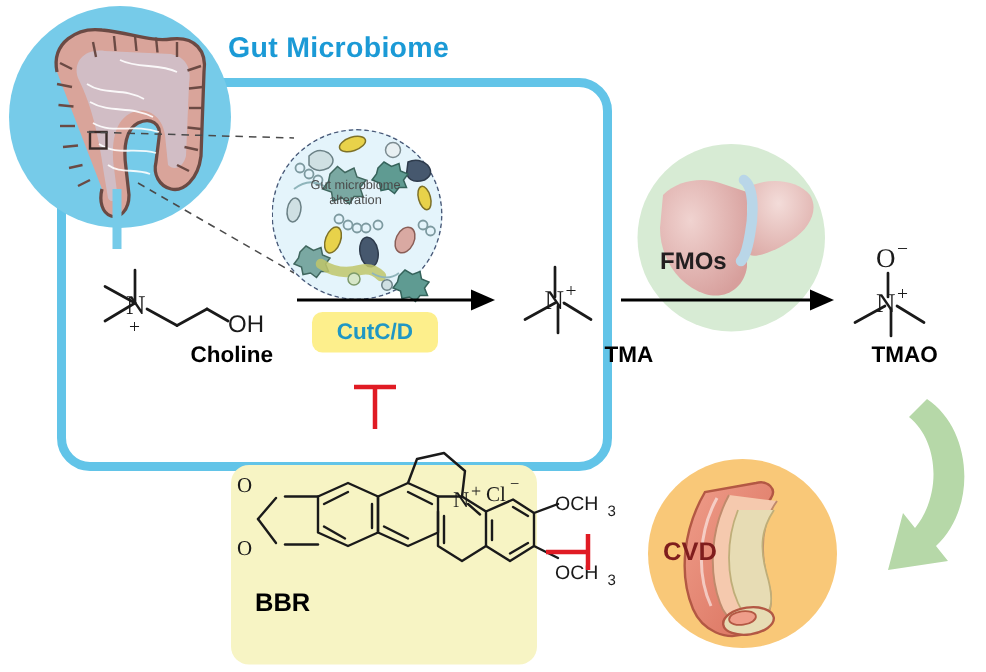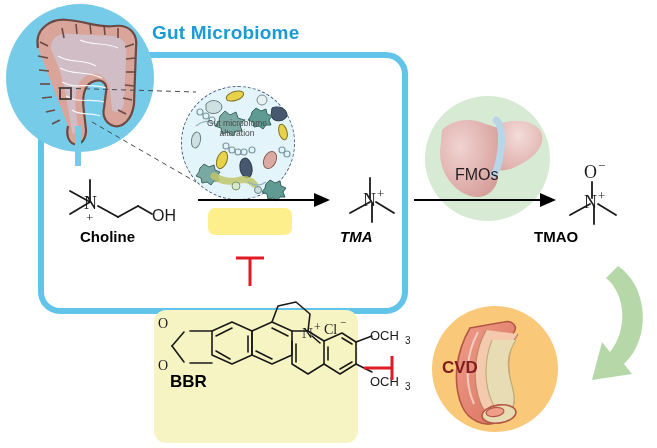--- a/index.html
+++ b/index.html
@@ -22,40 +22,40 @@
 
   
   .micro-bubble{left:181px;top:86px;width:112px;height:112px;border-radius:50%;
                 background:#e4f4fb;border:1.6px dashed #4a5b7a;}
   .micro-text{left:186px;top:118px;width:102px;text-align:center;
               color:#4a4a4a;font-size:8.5px;line-height:10px;}
 
   
   .liver-circle{left:425px;top:96px;width:125px;height:125px;border-radius:50%;
                 background:#d7ebd4;}
-  .fmos-label{left:455px;top:166px;color:#231f20;font-size:16px;font-weight:normal;}
+  .fmos-label{left:440px;top:166px;color:#231f20;font-size:16px;font-weight:bold;}
 
   
   .cvd-circle{left:432px;top:306px;width:126px;height:126px;border-radius:50%;
               background:#f9c878;}
   .cvd-label{left:442px;top:358px;color:#7f1d1d;font-size:17px;font-weight:bold;}
 
   
   .cutcd-box{left:208px;top:208px;width:84px;height:27px;border-radius:7px;
              background:#fdef8c;}
   .cutcd-text{left:208px;top:213px;width:84px;text-align:center;
               color:#2097c4;font-size:15px;font-weight:bold;}
   .bbr-box{left:154px;top:310px;width:204px;height:133px;border-radius:12px;
            background:#f7f4c4;}
-  .bbr-label{left:170px;top:372px;color:#000;font-size:17px;font-weight:bold;}
-
-  
-  .chem-name{color:#000;font-size:15px;font-weight:bold;}
+  .bbr-label{left:170px;top:392px;color:#000;font-size:17px;font-weight:bold;}
+
+  
+  .chem-name{color:#000;font-size:15px;font-weight:bold;margin-left:47px;}
   .choline-name{left:80px;top:228px;}
-  .tma-name{left:340px;top:228px;font-style:italic;}
+  .tma-name{left:356px;top:228px;}
   .tmao-name{left:534px;top:228px;}
 
   svg{position:absolute;left:0;top:0;overflow:visible;}
   .chem-svg{position:absolute;}
 </style>
 </head>
 <body>
 
 <div id="canvas">
 
@@ -173,20 +173,21 @@
     <text x="106" y="51" font-family="Liberation Sans, sans-serif" font-size="16" fill="#1a1a1a">OH</text>
   </svg>
   <div class="abs chem-name choline-name">Choline</div>
 
   <svg class="abs" style="left:196px;top:190px;" width="140" height="24">
     <line x1="2" y1="10" x2="118" y2="10" stroke="#000" stroke-width="2"></line>
     <polygon points="118,3 134,10 118,17" fill="#000"></polygon>
   </svg>
 
   <div class="abs cutcd-box"></div>
+  <div class="abs cutcd-text">CutC/D</div>
 
   <svg class="abs" style="left:232px;top:254px;" width="36" height="34">
     <line x1="4" y1="4" x2="32" y2="4" stroke="#e01b24" stroke-width="3"></line>
     <line x1="18" y1="4" x2="18" y2="32" stroke="#e01b24" stroke-width="3"></line>
   </svg>
 
   <svg class="chem-svg" style="left:336px;top:172px;" width="80" height="58">
     <g stroke="#1a1a1a" stroke-width="1.8" fill="none" stroke-linecap="round">
       <line x1="34" y1="26" x2="34" y2="6"></line>
       <line x1="34" y1="30" x2="14" y2="41"></line>

